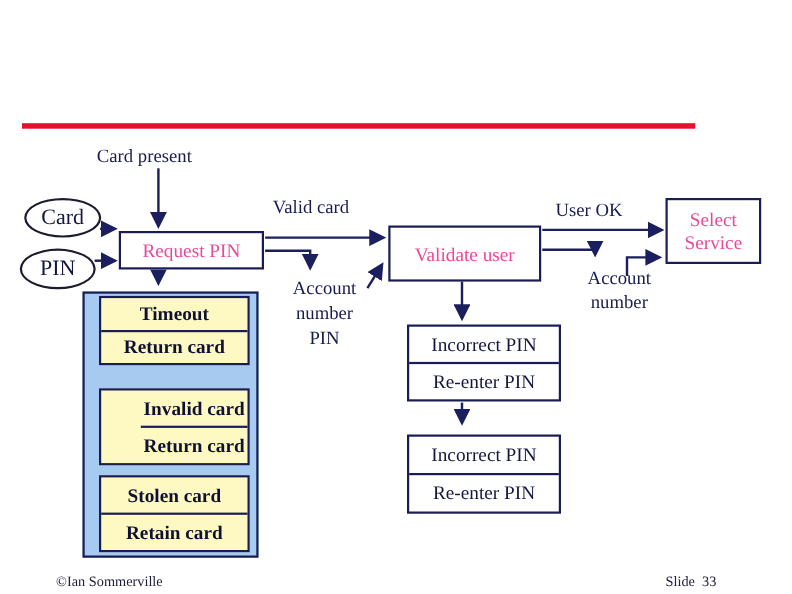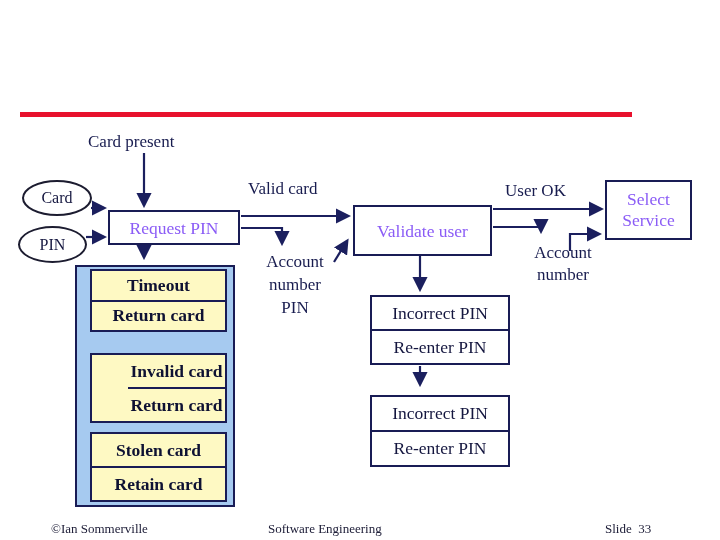--- a/index.html
+++ b/index.html
@@ -4,24 +4,24 @@
 <style>
   html,body{margin:0;padding:0;}
   body{background:#fff;font-family:"Liberation Serif","DejaVu Serif",serif;}
   .slide{position:relative;width:720px;height:540px;background:#ffffff;overflow:hidden;}
   .title{position:absolute;left:38px;top:62px;font-size:34px;font-weight:normal;color:#1e3261;margin:0;white-space:nowrap;letter-spacing:0px;}
   .rule{position:absolute;left:20px;top:112px;width:612px;height:5px;background:#e8112d;}
   .lbl{position:absolute;font-size:17px;color:#181c4f;white-space:nowrap;font-family:Liberation Serif, serif;}
   .lbl.center{text-align:center;white-space:normal;line-height:23px;}
   .box{position:absolute;background:#ffffff;border:2.5px solid #191c55;box-sizing:border-box;
        display:flex;flex-direction:column;align-items:center;justify-content:center;
-       font-size:17.5px;color:#8b5cf6;line-height:20px;text-align:center;}
+       font-size:17.5px;color:#ec4899;line-height:20px;text-align:center;}
   .ellipse{position:absolute;background:#ffffff;border:2px solid #1c1c30;border-radius:50%;
        box-sizing:border-box;display:flex;align-items:center;justify-content:center;
-       font-size:16px;color:#14163f;font-family:Liberation Serif, serif;}
+       font-size:20px;color:#14163f;font-family:Liberation Serif, serif;}
   .container{position:absolute;background:#a6caf0;border:2.5px solid #191c55;box-sizing:border-box;}
   .stack{position:absolute;border:2.5px solid #191c55;box-sizing:border-box;display:flex;
        flex-direction:column;font-size:17.5px;text-align:center;}
   .stack .row{flex:1;display:flex;align-items:center;justify-content:center;}
   .stack .row + .row{border-top:2.5px solid #191c55;}
   .stack.blue{background:#fef9c3;font-weight:bold;color:#0e1133;}
   .stack.white{background:#ffffff;font-weight:normal;color:#14163f;}
   .connectors{position:absolute;left:0;top:0;width:720px;height:540px;pointer-events:none;}
   .footer-item{position:absolute;font-size:13px;color:#20203a;white-space:pre;}
 </style>
@@ -105,16 +105,15 @@
   <div class="stack white" style="left:370px;top:295px;width:140px;height:70px;">
     <div class="row">Incorrect PIN</div>
     <div class="row">Re-enter PIN</div>
   </div>
   <div class="stack white" style="left:370px;top:395px;width:140px;height:72px;">
     <div class="row">Incorrect PIN</div>
     <div class="row">Re-enter PIN</div>
   </div>
 
   <div class="footer-item" style="left:51px;top:521px;">©Ian Sommerville</div>
-  <div class="footer-item" style="left:268px;top:521px;">Software Engineering</div>
   <div class="footer-item" style="left:605px;top:521px;">Slide  33</div>
 
 </div>
 
 </body></html>

